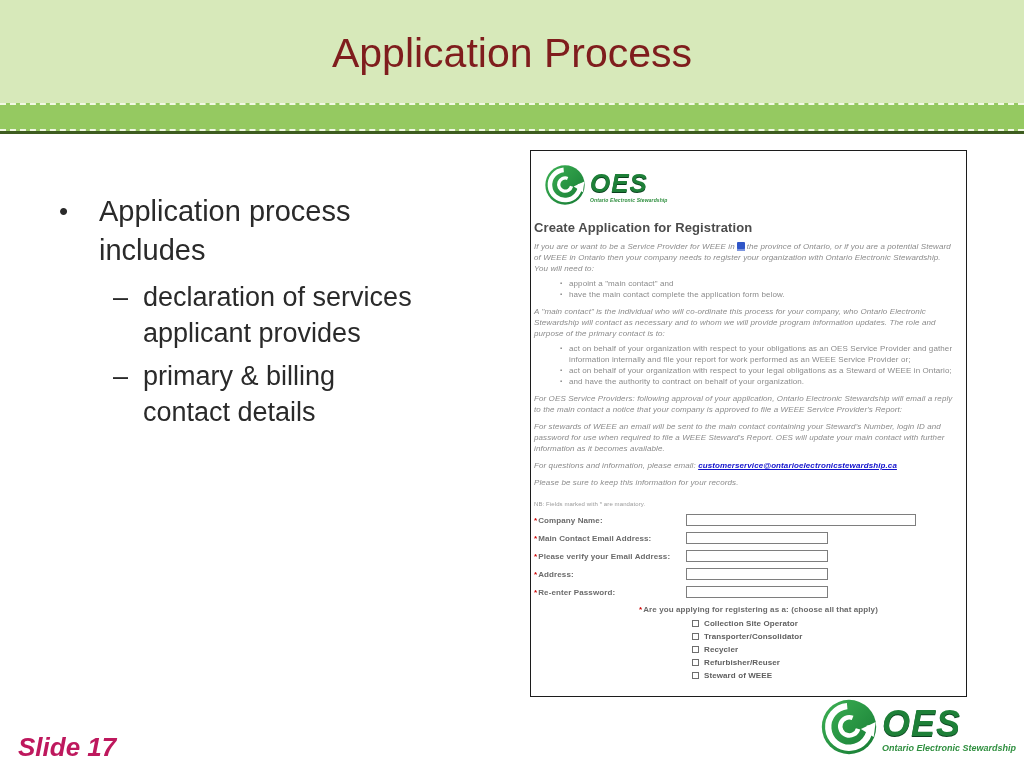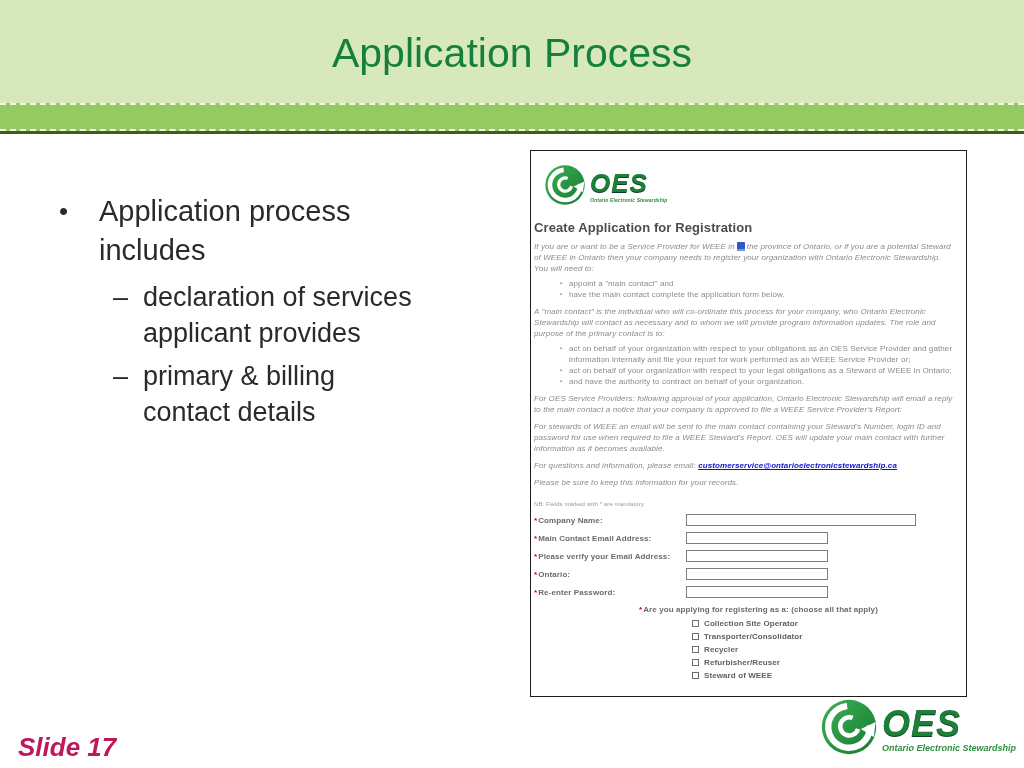--- a/index.html
+++ b/index.html
@@ -1,21 +1,21 @@
 <!DOCTYPE html>
 <html><head>
 <meta charset="utf-8">
 <style>
   * { margin:0; padding:0; box-sizing:border-box; }
   body { font-family:"Liberation Sans", sans-serif; }
   .slide { position:relative; width:1024px; height:768px; background:#ffffff; overflow:hidden; }
 
   
   .hdr { position:absolute; top:0; left:0; width:1024px; height:103px; background:#d7e9ba; }
-  .hdr h1 { text-align:center; font-size:41px; font-weight:400; color:#15803d; padding-top:30px; }
+  .hdr h1 { text-align:center; font-size:41px; font-weight:400; color:#7f1d1d; padding-top:30px; }
   .band { position:absolute; top:103px; left:0; width:1024px; height:28px; background:#95c961;
           border-top:2px dashed #f2f8e4; border-bottom:2px dashed #f2f8e4; }
   .band-dark { position:absolute; top:131px; left:0; width:1024px; height:3px; background:#3e5d20; }
 
   
   .bullets { position:absolute; left:55px; top:192px; width:480px; color:#2a2a2a; }
   .b-main { display:flex; font-size:29px; line-height:39px; }
   .b-main::before { content:"\2022"; width:40px; font-size:26px; padding-left:4px; }
   .b-main .t { max-width:310px; }
   .b-subs { margin-left:58px; margin-top:9px; }
@@ -148,21 +148,21 @@
       </div>
       <div class="frow">
         <span class="flabel"><span class="req">*</span><span>Main Contact Email Address:</span></span>
         <input class="in-std" value="" style="">
       </div>
       <div class="frow">
         <span class="flabel"><span class="req">*</span><span>Please verify your Email Address:</span></span>
         <input class="in-std" value="" style="">
       </div>
       <div class="frow">
-        <span class="flabel"><span class="req">*</span><span>Ontario:</span></span>
+        <span class="flabel"><span class="req">*</span><span>Address:</span></span>
         <input class="in-std" value="" style="">
       </div>
       <div class="frow">
         <span class="flabel"><span class="req">*</span><span>Re-enter Password:</span></span>
         <input class="in-std" value="" style="">
       </div>
     </div>
 
     <div class="applying"><span class="req">*</span><span>Are you applying for registering as a: (choose all that apply)</span></div>
 

